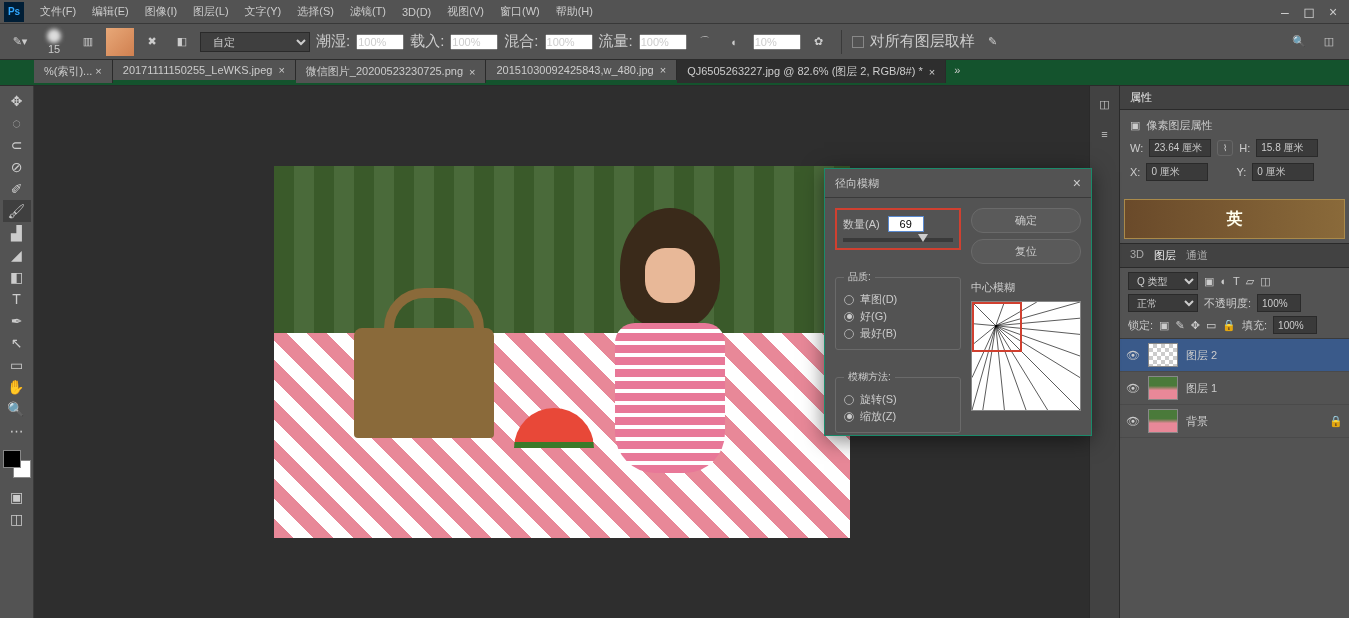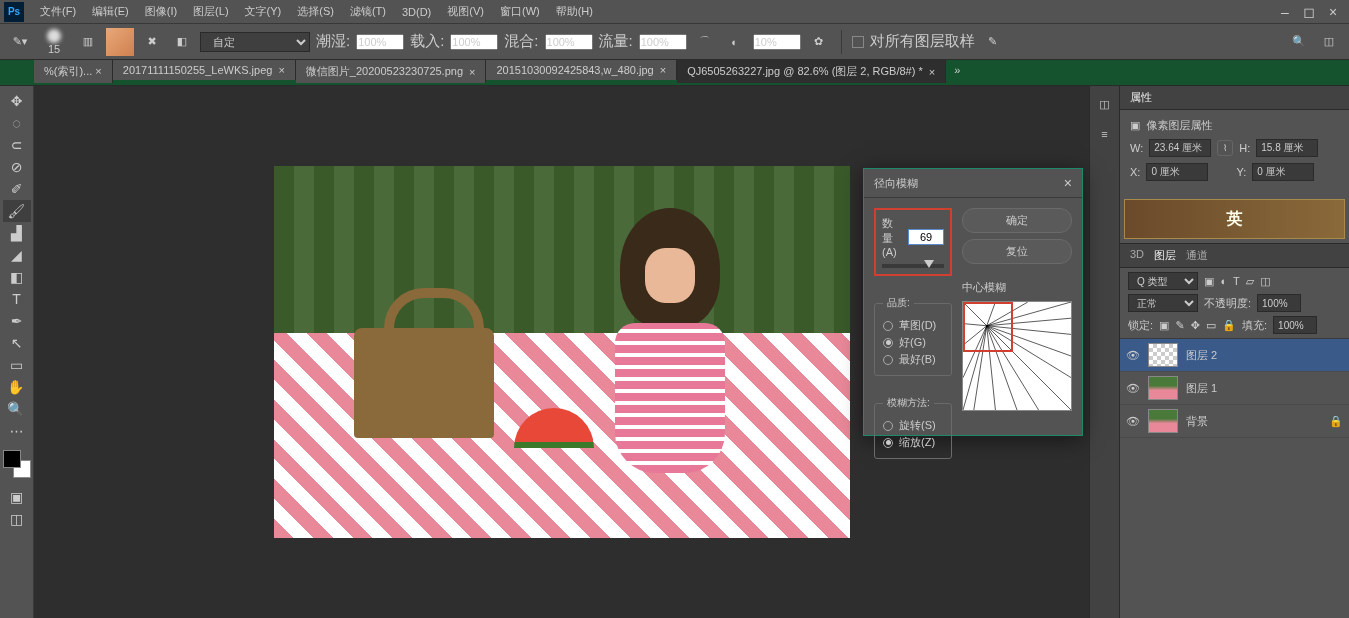--- a/index.html
+++ b/index.html
@@ -60,21 +60,21 @@
 .layers .controls .r{display:flex;align-items:center;gap:6px}
 .layers select,.layers input{background:#3a3a3a;border:1px solid #2a2a2a;color:#ccc;height:18px;font-size:10px;padding:0 4px}
 .layers .iconrow{display:flex;gap:6px;font-size:11px;color:#aaa}
 .layers .list{flex:1;overflow:auto}
 .layer{display:flex;align-items:center;padding:4px 6px;gap:8px;border-bottom:1px solid #4a4a4a;cursor:pointer}
 .layer.sel{background:#3a5a8a}
 .layer .eye{width:14px;cursor:pointer}
 .layer .thumb{width:30px;height:24px;background:repeating-conic-gradient(#ccc 0 25%,#fff 0 50%) 0 0/8px 8px;border:1px solid #888}
 .layer .thumb.img{background:linear-gradient(#4a7a3a 40%,#e88898 60%)}
 .layer .lock{margin-left:auto}
-.dialog{position:absolute;left:863px;top:168px;width:220px;height:268px;background:#535353;border:1px solid #1a8a6a;box-shadow:0 4px 20px rgba(0,0,0,0.5);z-index:100}
+.dialog{position:absolute;left:824px;top:168px;width:268px;height:268px;background:#535353;border:1px solid #1a8a6a;box-shadow:0 4px 20px rgba(0,0,0,0.5);z-index:100}
 .dialog .dtitle{padding:6px 10px;display:flex;justify-content:space-between;align-items:center;border-bottom:1px solid #3a3a3a}
 .dialog .dtitle .x{cursor:pointer;font-size:14px}
 .dialog .dbody{padding:10px;display:flex;gap:10px}
 .dialog .dleft{flex:1;display:flex;flex-direction:column;gap:20px}
 .dialog .amt{border:2px solid #d04030;padding:6px;display:flex;flex-direction:column;gap:6px}
 .dialog .amt .ar{display:flex;align-items:center;gap:8px}
 .dialog .amt input{width:36px;background:#fff;color:#000;border:1px solid #5a8ad0;text-align:center;height:16px}
 .dialog .slider{height:4px;background:#3a3a3a;position:relative}
 .dialog .slider .thumb{position:absolute;left:68%;top:-4px;width:0;height:0;border-left:5px solid transparent;border-right:5px solid transparent;border-top:8px solid #ccc}
 .dialog fieldset{border:1px solid #6a6a6a;padding:6px 8px;border-radius:3px}

